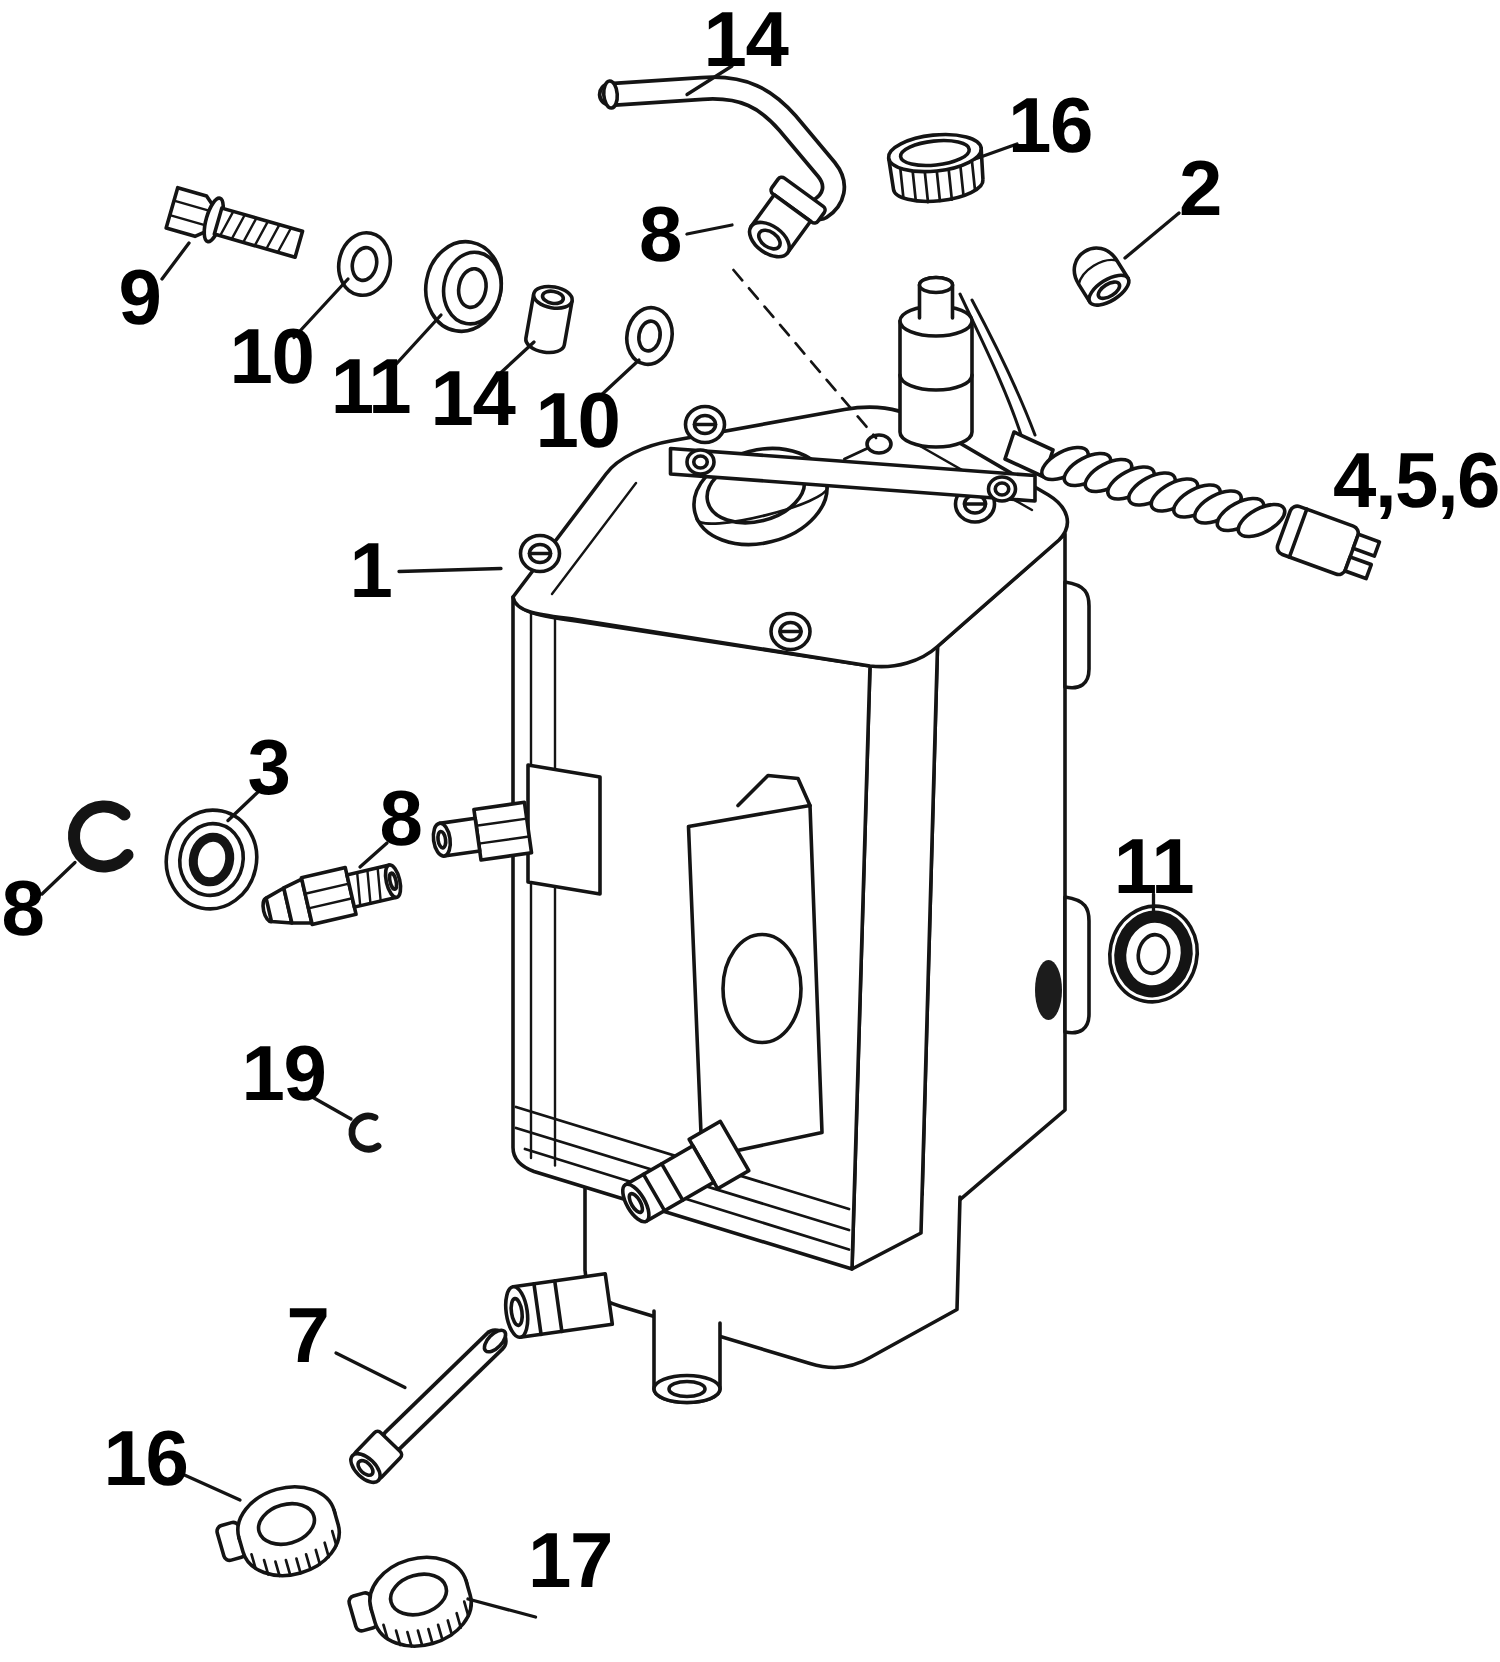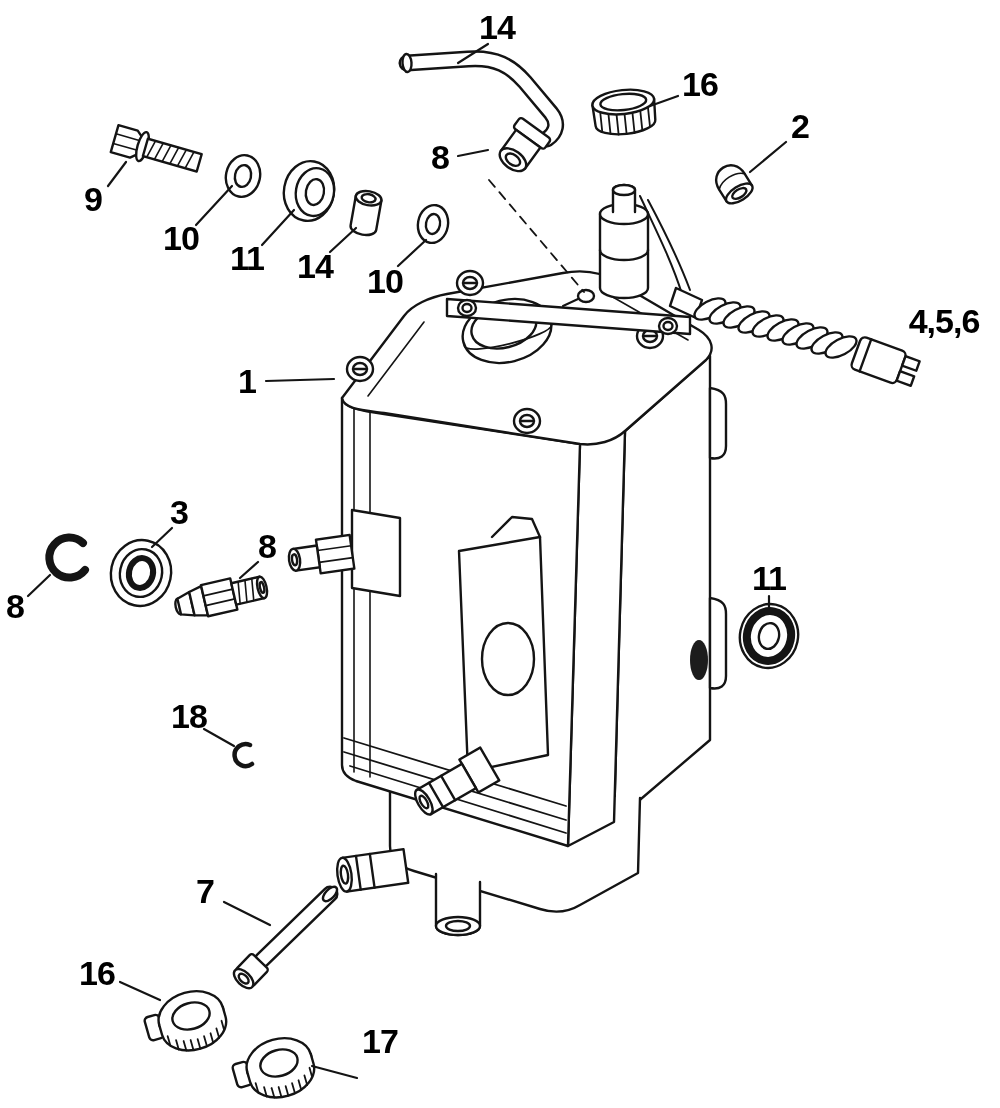--- a/index.html
+++ b/index.html
@@ -3,21 +3,21 @@
 <meta charset="utf-8">
 <style>
   html,body{margin:0;padding:0;background:#fff;}
   .stage{
     position:relative;width:1000px;height:1108px;background:#fff;
     overflow:hidden;font-family:"Liberation Sans", sans-serif;
   }
   .art{position:absolute;left:0;top:0;}
   .callout{
     position:absolute;transform:translate(-50%,-50%);
-    font-weight:700;font-size:34px;line-height:1;letter-spacing:-1px;
+    font-weight:700;font-size:52px;line-height:1;letter-spacing:-1px;
     color:#000;white-space:nowrap;user-select:none;
   }
 </style>
 </head>
 <body>
 
 <div class="stage">
 
 <svg class="art" width="1000" height="1108" viewBox="0 0 1000 1108" xmlns="http://www.w3.org/2000/svg">
  <g fill="none" stroke="#141414" stroke-width="2.4" stroke-linecap="round" stroke-linejoin="round">
@@ -336,18 +336,18 @@
 <div class="callout" style="left:181px;top:238px">10</div>
 <div class="callout" style="left:247px;top:258px">11</div>
 <div class="callout" style="left:315px;top:266px">14</div>
 <div class="callout" style="left:385px;top:281px">10</div>
 <div class="callout" style="left:944px;top:321px">4,5,6</div>
 <div class="callout" style="left:247px;top:381px">1</div>
 <div class="callout" style="left:179px;top:512px">3</div>
 <div class="callout" style="left:267px;top:546px">8</div>
 <div class="callout" style="left:15px;top:606px">8</div>
 <div class="callout" style="left:769px;top:578px">11</div>
-<div class="callout" style="left:189px;top:716px">18</div>
+<div class="callout" style="left:189px;top:716px">19</div>
 <div class="callout" style="left:205px;top:891px">7</div>
 <div class="callout" style="left:97px;top:973px">16</div>
 <div class="callout" style="left:380px;top:1041px">17</div>
 
 </div>
 
 </body></html>

